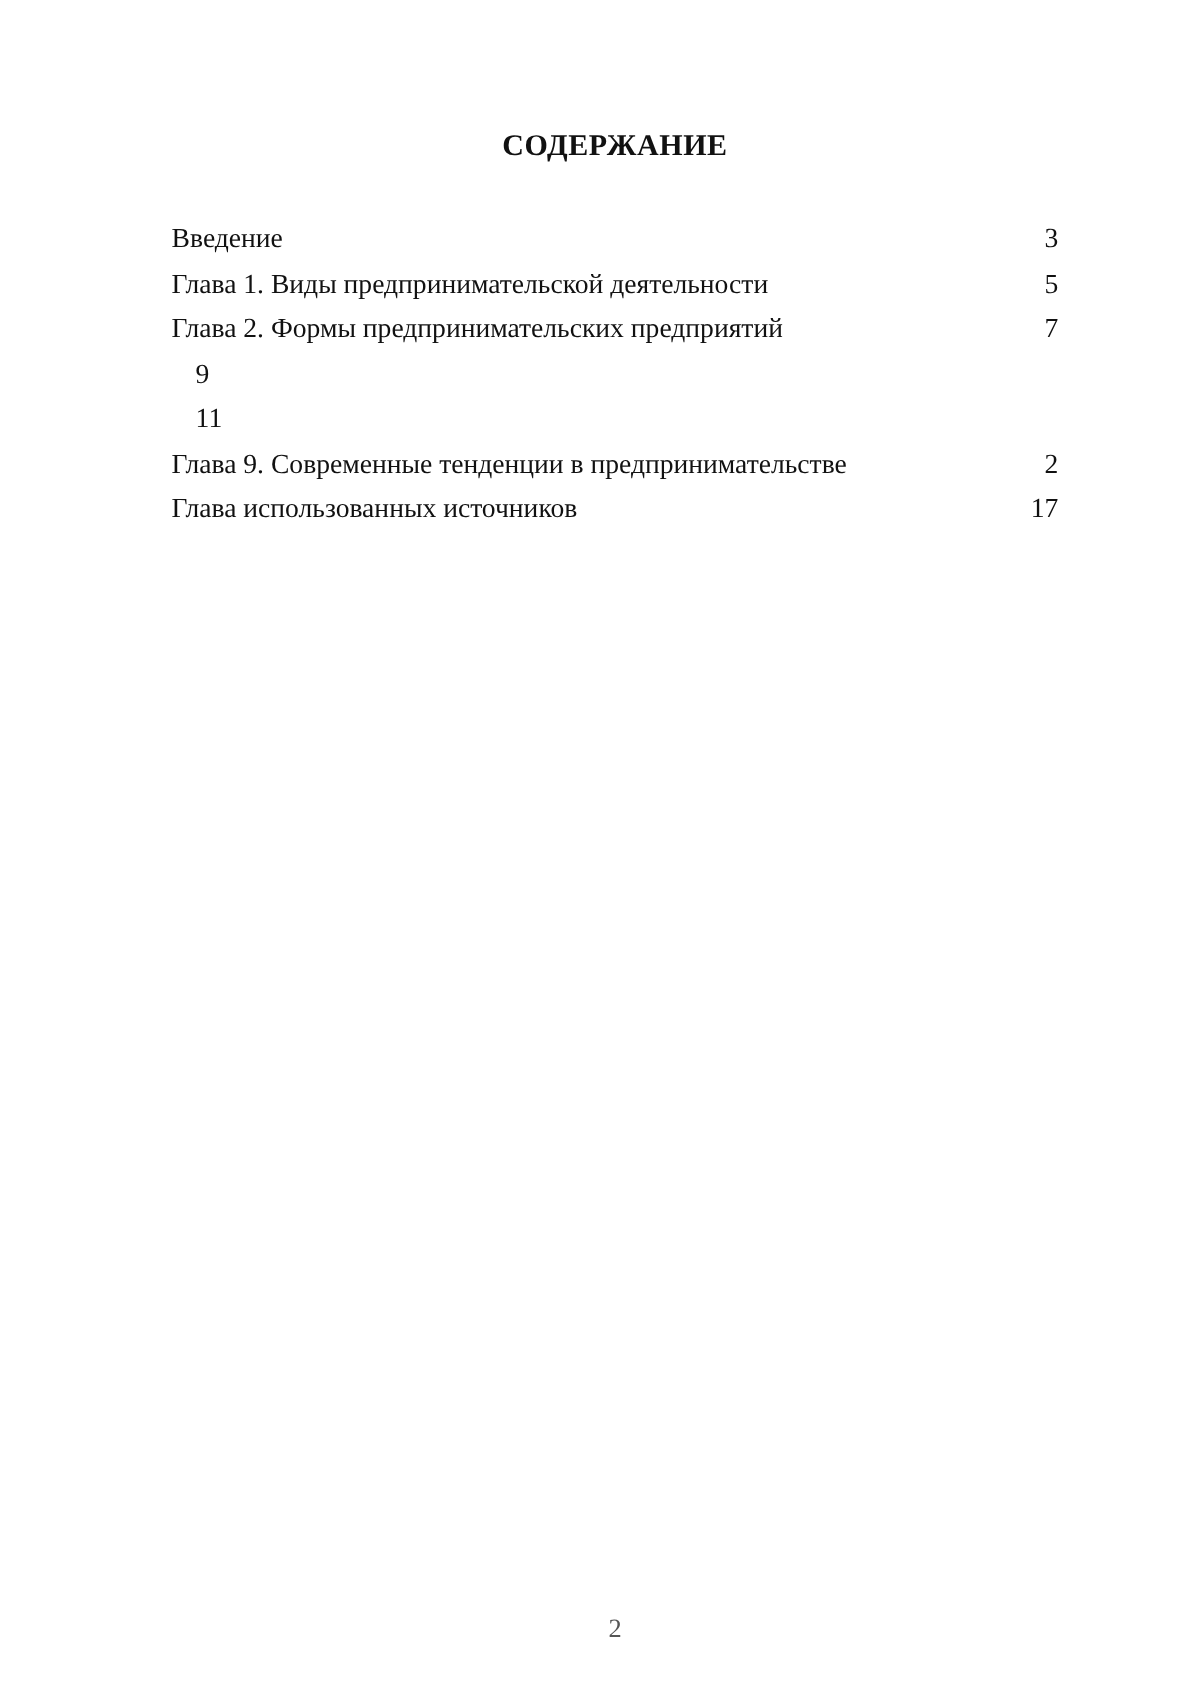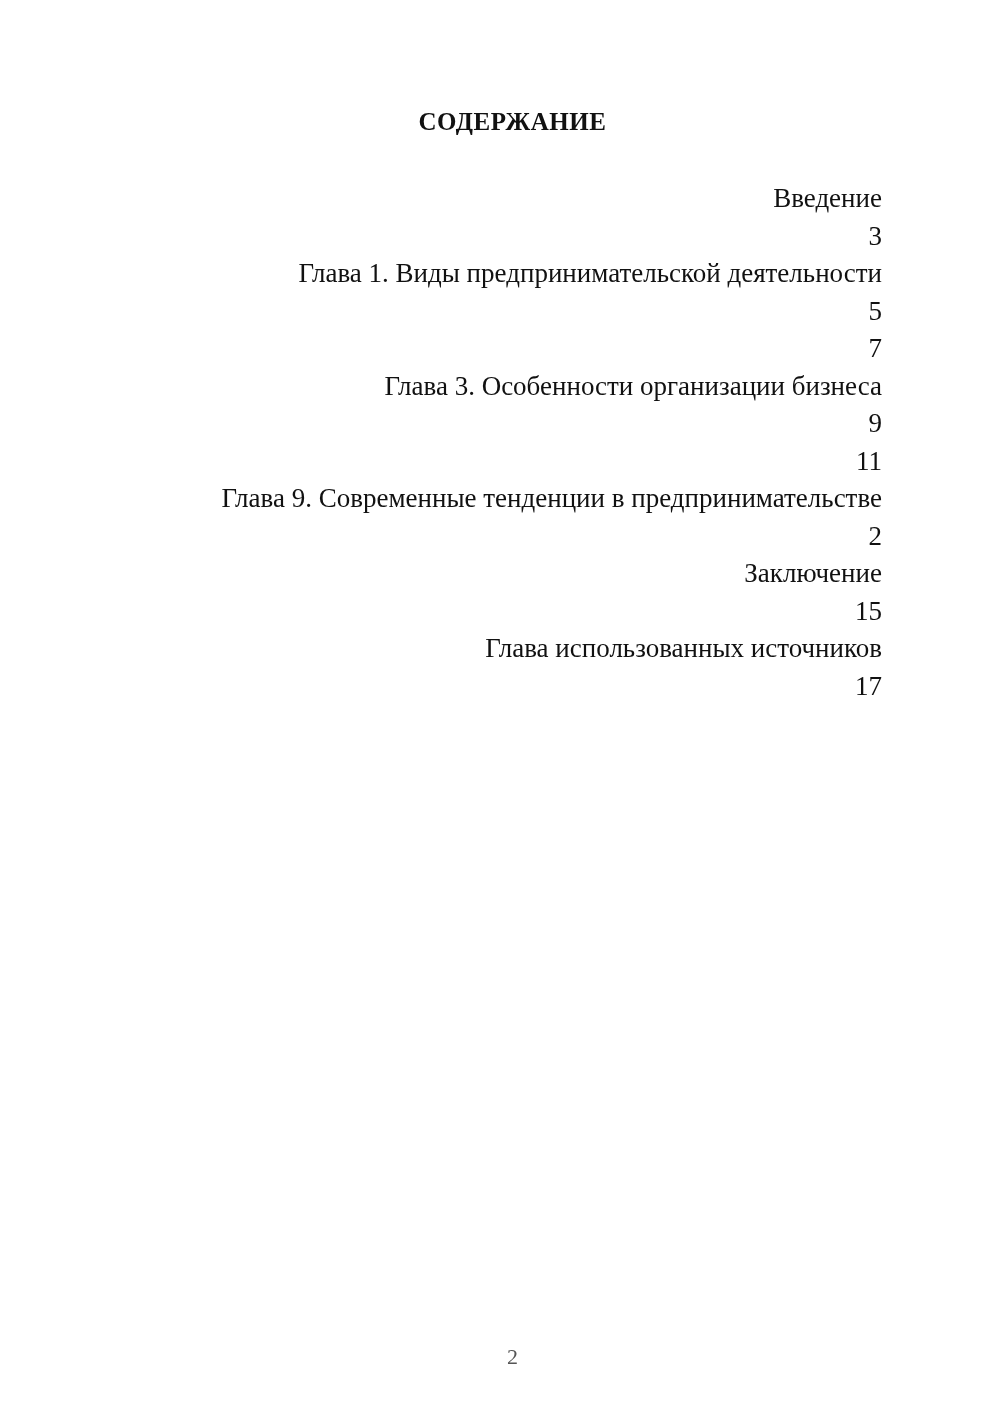--- a/index.html
+++ b/index.html
@@ -33,25 +33,24 @@
     letter-spacing: 0.5px;
     color: #111111;
     line-height: 30px;
   }
   .toc {
     margin-top: 43px;
   }
   .toc-row {
     display: flex;
     justify-content: space-between;
-    align-items: flex-end;
-    font-size: 27px;
+    align-items: flex-start;
+    font-size: 23px;
     line-height: 37.5px;
     color: #111111;
-    flex-direction: column;
   }
   .toc-label {
     white-space: nowrap;
     overflow: hidden;
   }
   .toc-page {
     text-align: right;
     white-space: nowrap;
     padding-left: 20px;
   }
@@ -78,41 +77,37 @@
     <span class="toc-label">Введение</span>
     <span class="toc-page">3</span>
   </div>
 
   <div class="toc-row">
     <span class="toc-label">Глава 1. Виды предпринимательской деятельности</span>
     <span class="toc-page">5</span>
   </div>
 
   <div class="toc-row">
+    <span class="toc-label">Глава 2. Формы предпринимательских предприятий</span>
     <span class="toc-page">7</span>
   </div>
 
   <div class="toc-row">
-    <span class="toc-label">Глава 3. Особенности организации бизнеса</span>
     <span class="toc-page">9</span>
   </div>
 
   <div class="toc-row">
     <span class="toc-page">11</span>
   </div>
 
   <div class="toc-row">
     <span class="toc-label">Глава 9. Современные тенденции в предпринимательстве</span>
     <span class="toc-page">2</span>
   </div>
 
-  <div class="toc-row">
-    <span class="toc-label">Заключение</span>
-    <span class="toc-page">15</span>
-  </div>
 
   <div class="toc-row">
     <span class="toc-label">Глава использованных источников</span>
     <span class="toc-page">17</span>
   </div>
 </div>
   </div>
 
   <div class="footer">2</div>
 </div>

